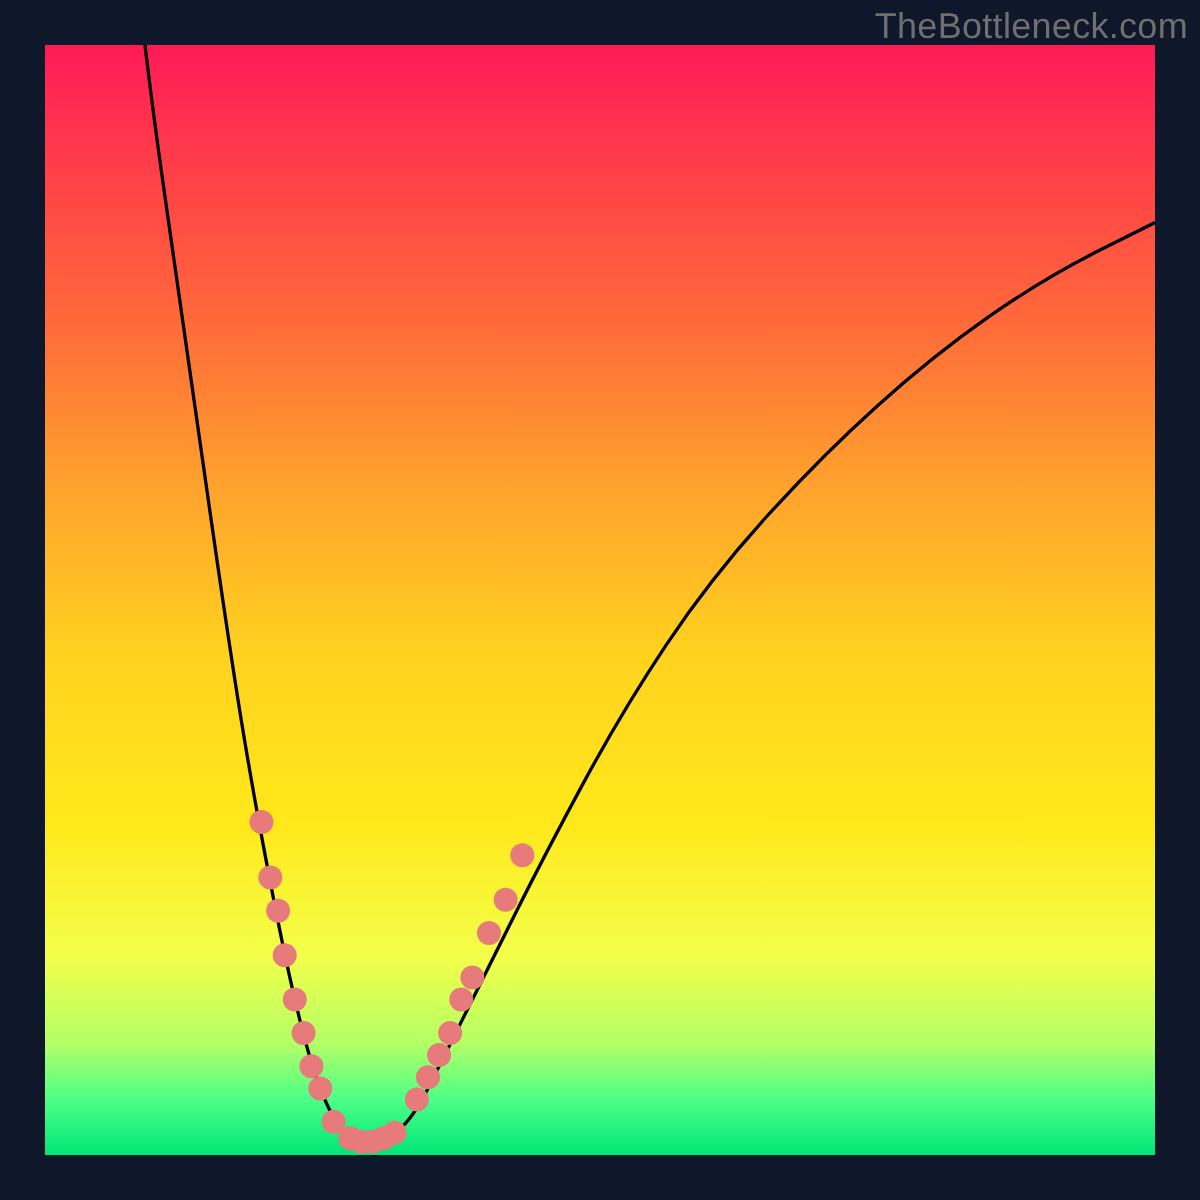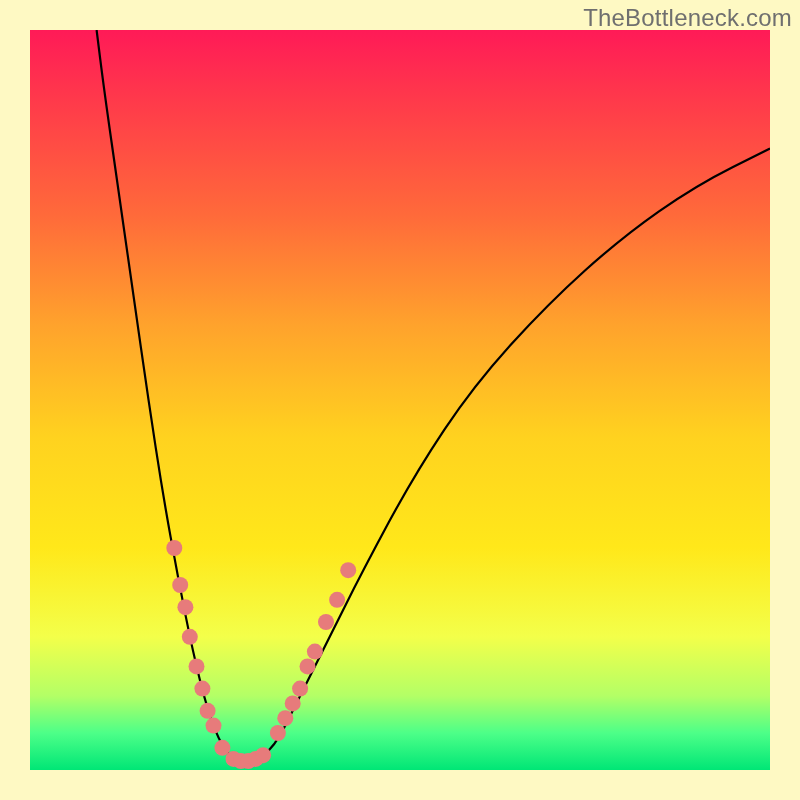--- a/index.html
+++ b/index.html
@@ -8,21 +8,21 @@
     width: 800px;
     height: 800px;
     background: #000;
     overflow: hidden;
     font-family: Arial, Helvetica, sans-serif;
   }
   .chart-wrap {
     position: relative;
     width: 800px;
     height: 800px;
-    background: #fef9c3;
+    background: #0f172a;
   }
   .plot-area {
     position: absolute;
     left: 30px;
     top: 30px;
     width: 740px;
     height: 740px;
     background: linear-gradient(to bottom,
       #ff1a57 0%,
       #ff3b4a 10%,

